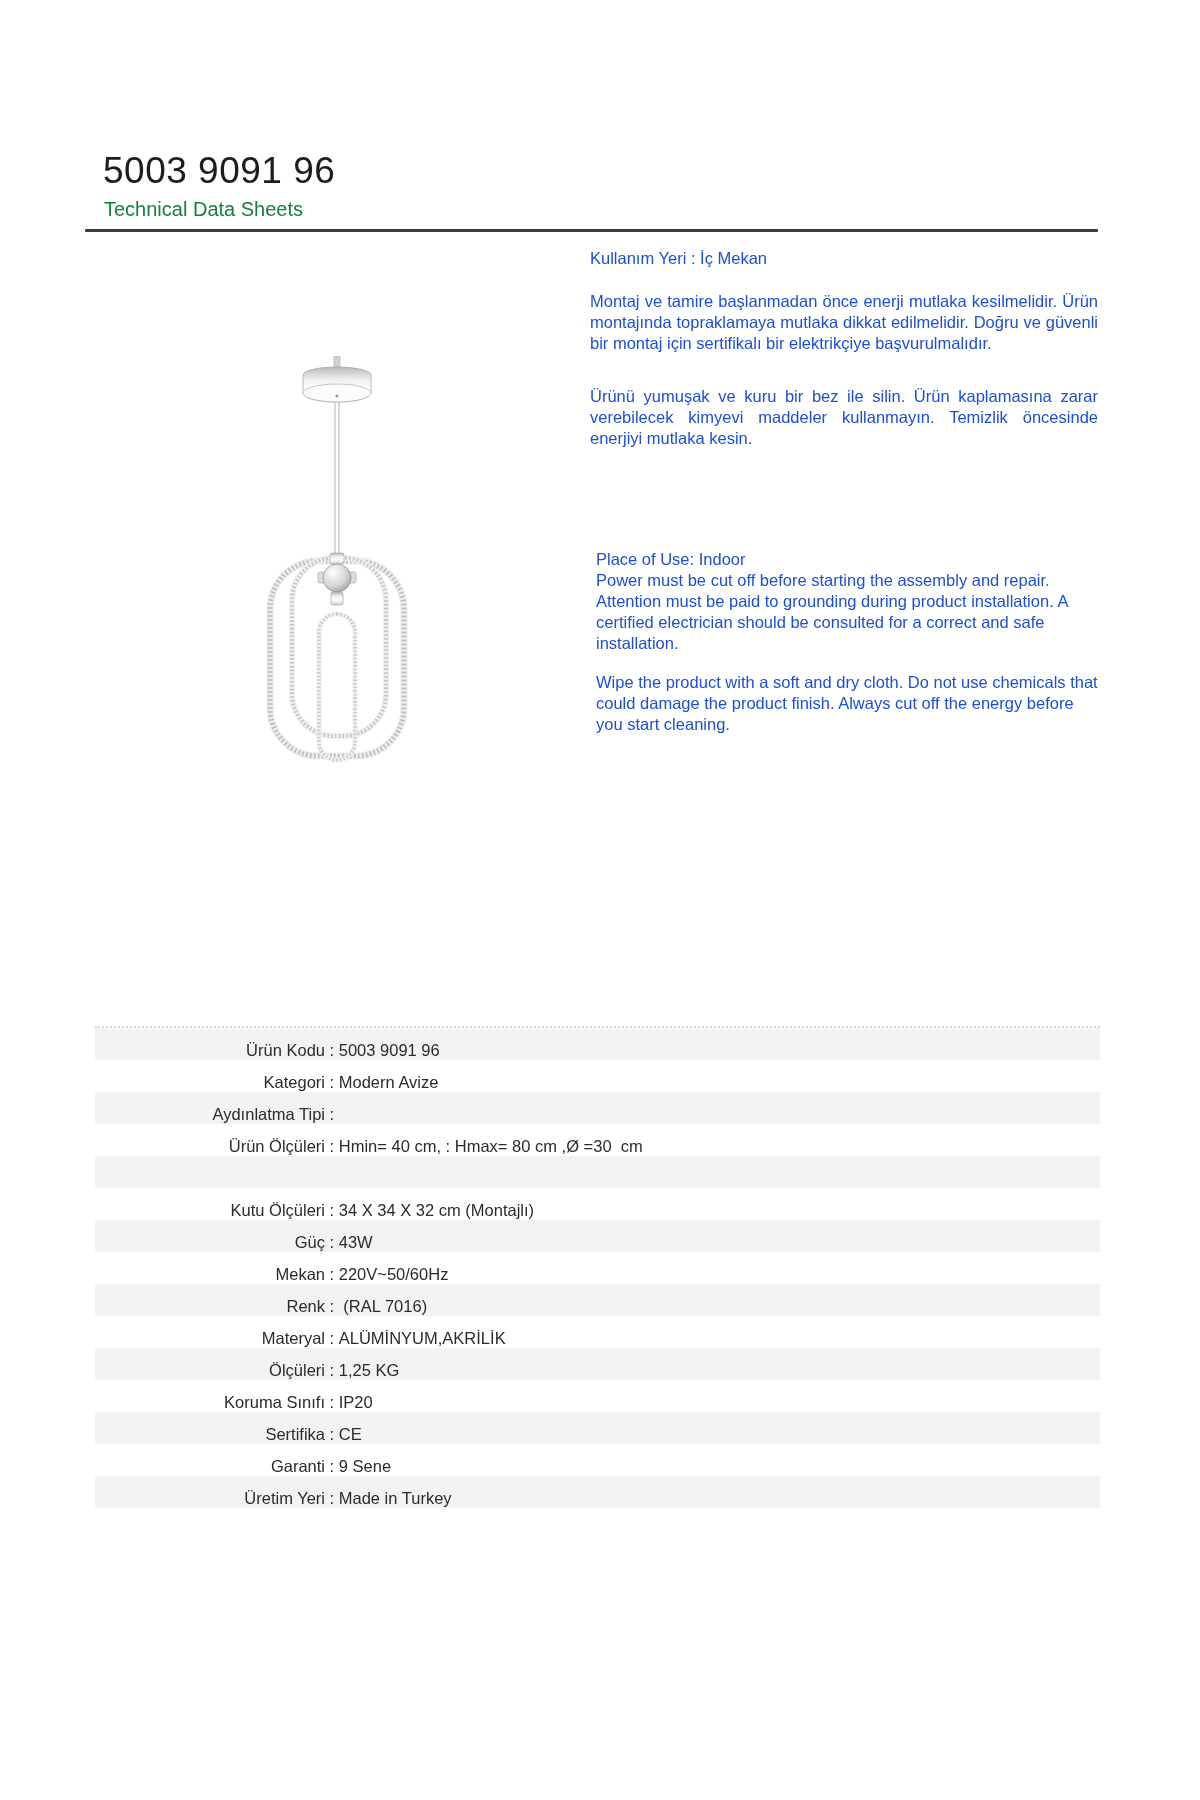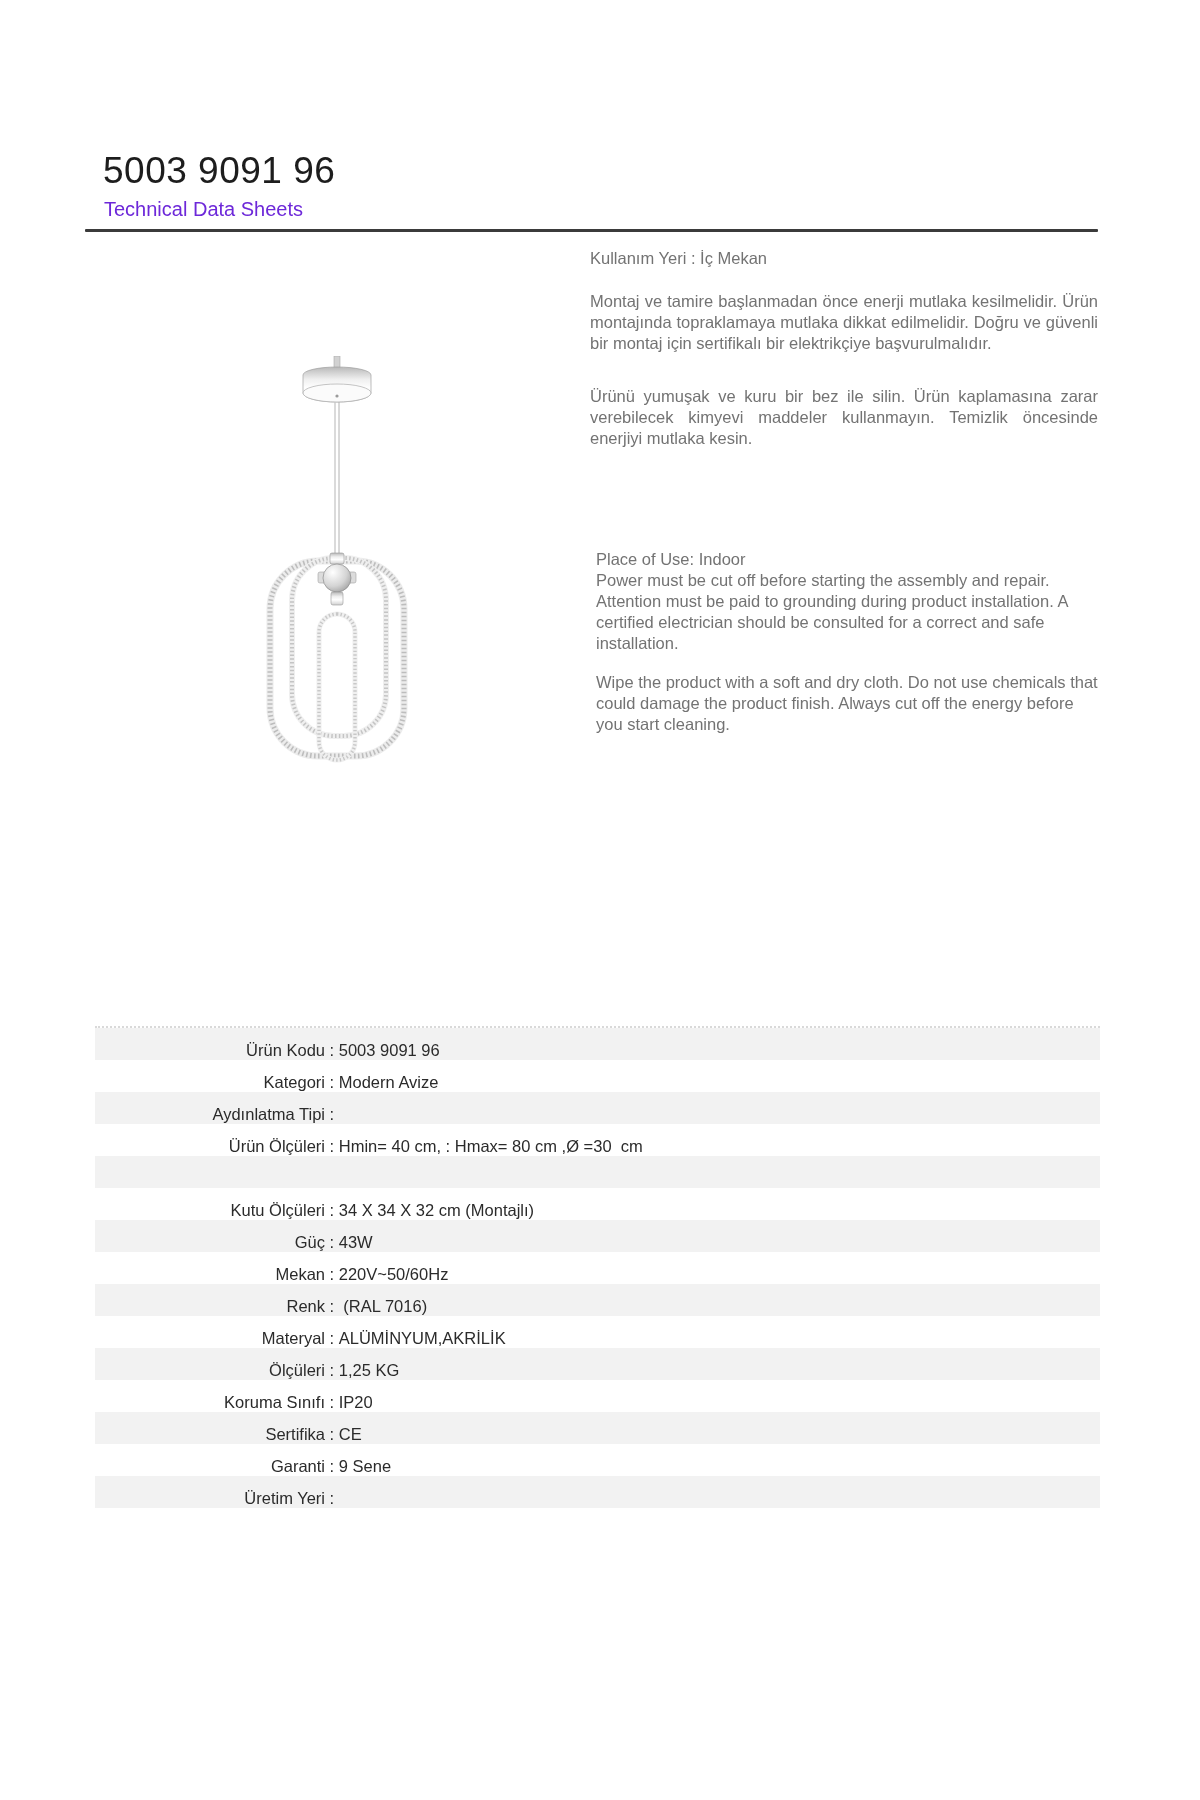--- a/index.html
+++ b/index.html
@@ -17,34 +17,34 @@
   }
   .page{position:absolute;inset:0;background:#fff;}
 
   
   .title{
     position:absolute;left:103px;top:150px;
     font-size:37px;font-weight:500;color:#1d1d1d;letter-spacing:.5px;
   }
   .subtitle{
     position:absolute;left:104px;top:198px;
-    font-size:20px;color:#6d28d9;
+    font-size:20px;color:#15803d;
   }
   .rule{
     position:absolute;left:85px;top:229px;width:1013px;height:3px;
     background:var(--rule);border-radius:1px;
   }
 
   
   .lamp{position:absolute;left:258px;top:356px;width:160px;height:412px;}
 
   
   .info-col{
     position:absolute;left:590px;top:248px;width:508px;
-    font-size:16.5px;line-height:21px;color:#737373;
+    font-size:16.5px;line-height:21px;color:#1d4ed8;
   }
   .info-col .usage-tr{margin-bottom:22px;}
   .info-col .p-tr{ text-align:justify;}
   .info-col .p1-tr{margin-bottom:32px;}
   .info-col .p2-tr{margin-bottom:100px;}
   .info-col .en{padding-left:6px;}
   .info-col .usage-en{}
   .info-col .p1-en{margin-bottom:18px;}
 
   
@@ -186,16 +186,17 @@
         <span class="spec-value">CE</span>
       </div>
       <div class="spec-row">
         <span class="spec-label">Garanti</span>
         <span class="spec-sep"> : </span>
         <span class="spec-value">9 Sene</span>
       </div>
       <div class="spec-row stripe">
         <span class="spec-label">Üretim Yeri</span>
         <span class="spec-sep"> : </span>
+        <span class="spec-value">Made in Turkey</span>
       </div>
     </div>
 
 </div>
 
 </body></html>

